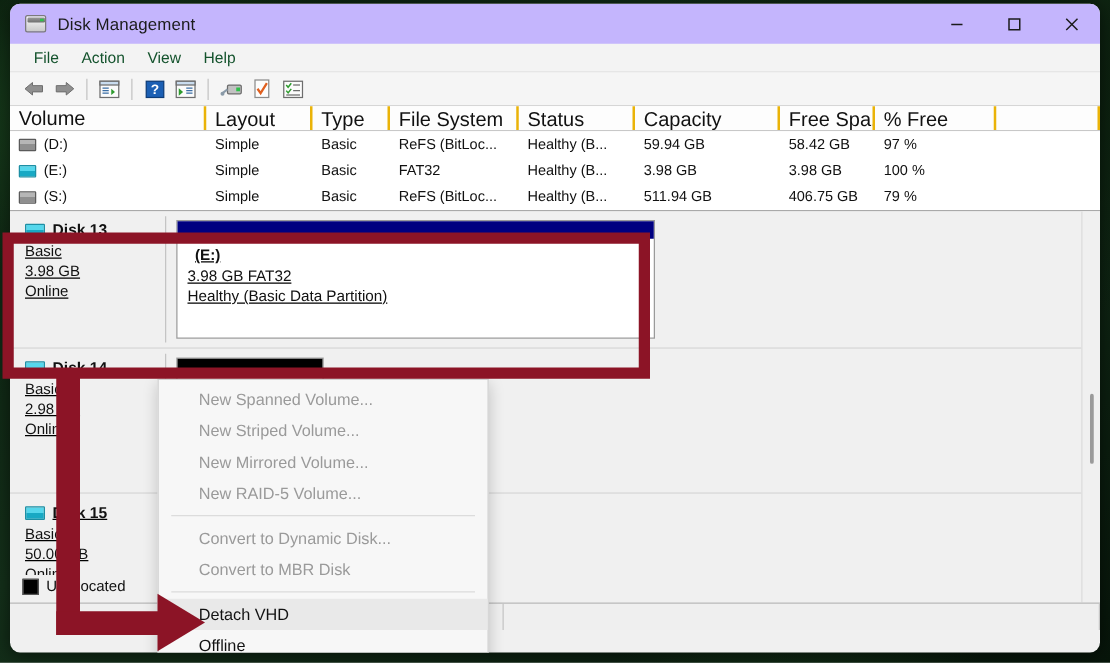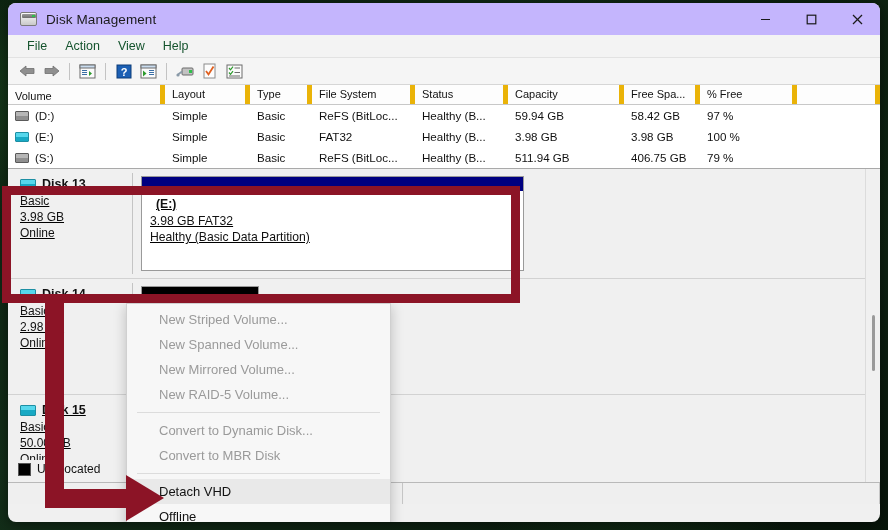--- a/index.html
+++ b/index.html
@@ -100,23 +100,23 @@
   }
 
   
   .vol-list { background:#fff; }
   .vol-head {
     display: flex; height: 20px;
     background: #fdfdfd;
     border-bottom: 1px solid #c8c8c8;
   }
   .vol-head > div {
-    font-size: 11px; color: #111;
+    font-size: 16px; color: #111;
     padding: 3px 0 0 7px;
-    border-right: 5px solid #eab308;
+    border-right: 2px solid #eab308;
     overflow: hidden; white-space: nowrap;
   }
   .vrow { display:flex; height: 21px; align-items:center; background:#fff; }
   .vrow > div {
     font-size: 11.6px; color: #111;
     padding-left: 7px; overflow:hidden; white-space:nowrap;
   }
   .c0 { width: 157px; display:flex !important; align-items:center; gap:6px; }
   .c1 { width: 85px; }
   .c2 { width: 62px; }
@@ -496,22 +496,22 @@
     </div>
 
     <div class="statusbar">
       <div class="sb-cell sb1"></div>
       <div class="sb-cell sb2"></div>
       <div class="sb-cell sb3"></div>
     </div>
   </div>
 
   <div class="ctxmenu">
+    <div class="mi">New Spanned Volume...</div>
     <div class="mi">New Striped Volume...</div>
-    <div class="mi">New Spanned Volume...</div>
     <div class="mi">New Mirrored Volume...</div>
     <div class="mi">New RAID-5 Volume...</div>
     <div class="msep"></div>
     <div class="mi">Convert to Dynamic Disk...</div>
     <div class="mi">Convert to MBR Disk</div>
     <div class="msep"></div>
     <div class="mi enabled hover">Detach VHD</div>
     <div class="mi enabled">Offline</div>
   </div>
 

